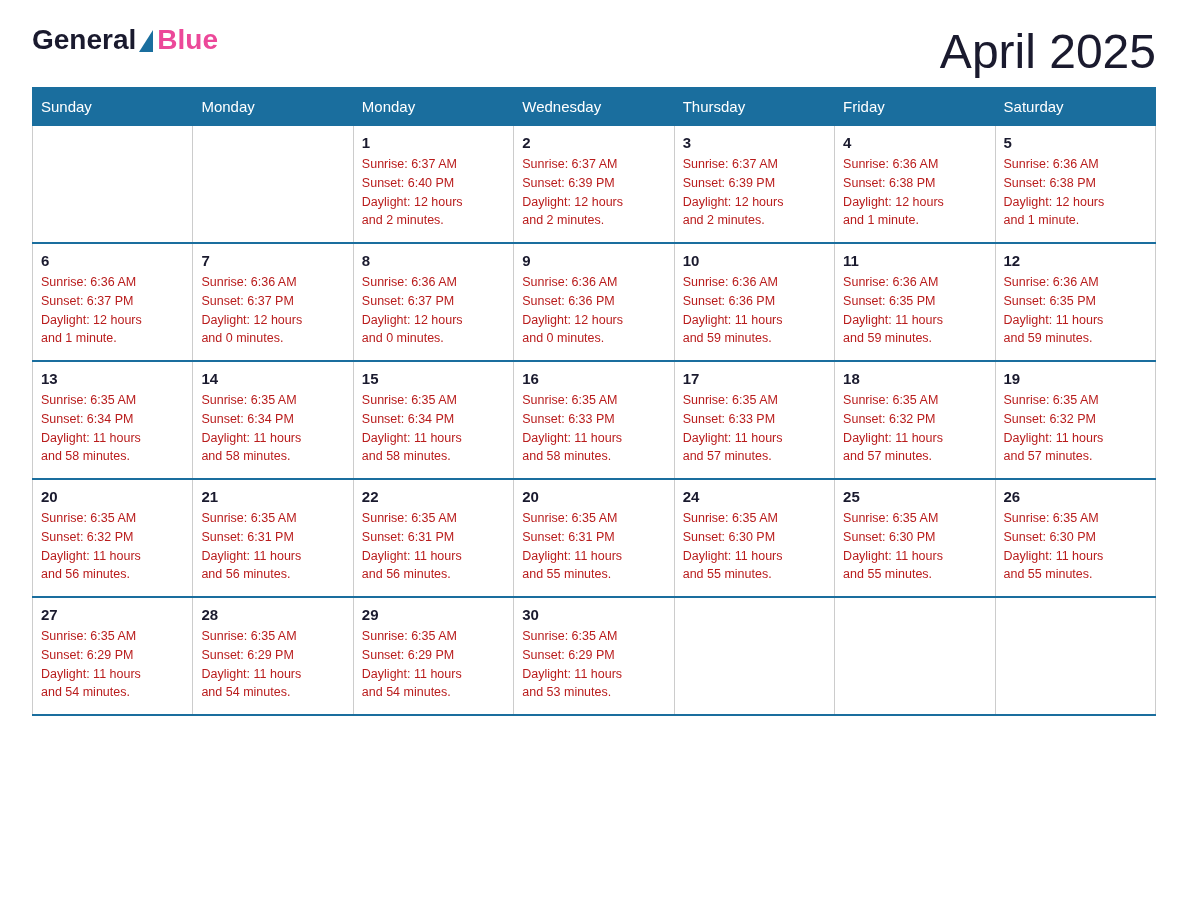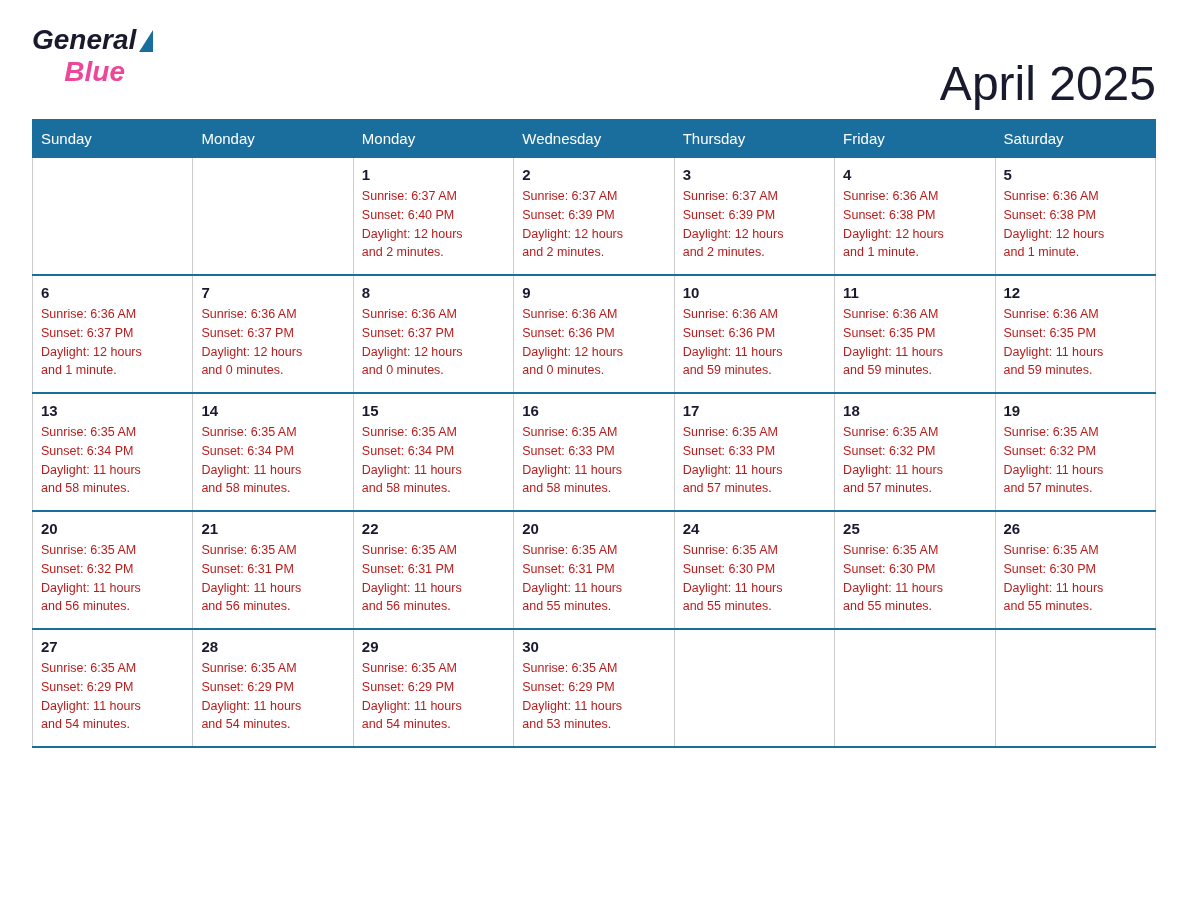--- a/index.html
+++ b/index.html
@@ -11,23 +11,22 @@
       min-height: 918px;
     }
     .header {
       display: flex;
       justify-content: space-between;
       align-items: flex-start;
       margin-bottom: 8px;
     }
     .logo {
       display: flex;
-      flex-direction: column;
-      align-items: center;
-      font-style: italic;
+      flex-direction: row;
+      align-items: flex-end;
     }
     .logo-top {
       display: flex;
       align-items: center;
     }
     .logo-text-general {
       font-size: 28px;
       font-weight: bold;
       color: #1a1a2e;
     }
@@ -40,21 +39,20 @@
       margin-top: 2px;
     }
     .logo-text-blue {
       font-size: 28px;
       font-weight: bold;
       color: #ec4899;
       margin-left: 4px;
     }
     .title-section {
       text-align: left;
-      margin-top: 32px;
     }
     .month-year {
       font-size: 48px;
       color: #1a1a2e;
       font-weight: normal;
     }
     .location {
       font-size: 20px;
       color: #1a1a2e;
       margin-top: 4px;

